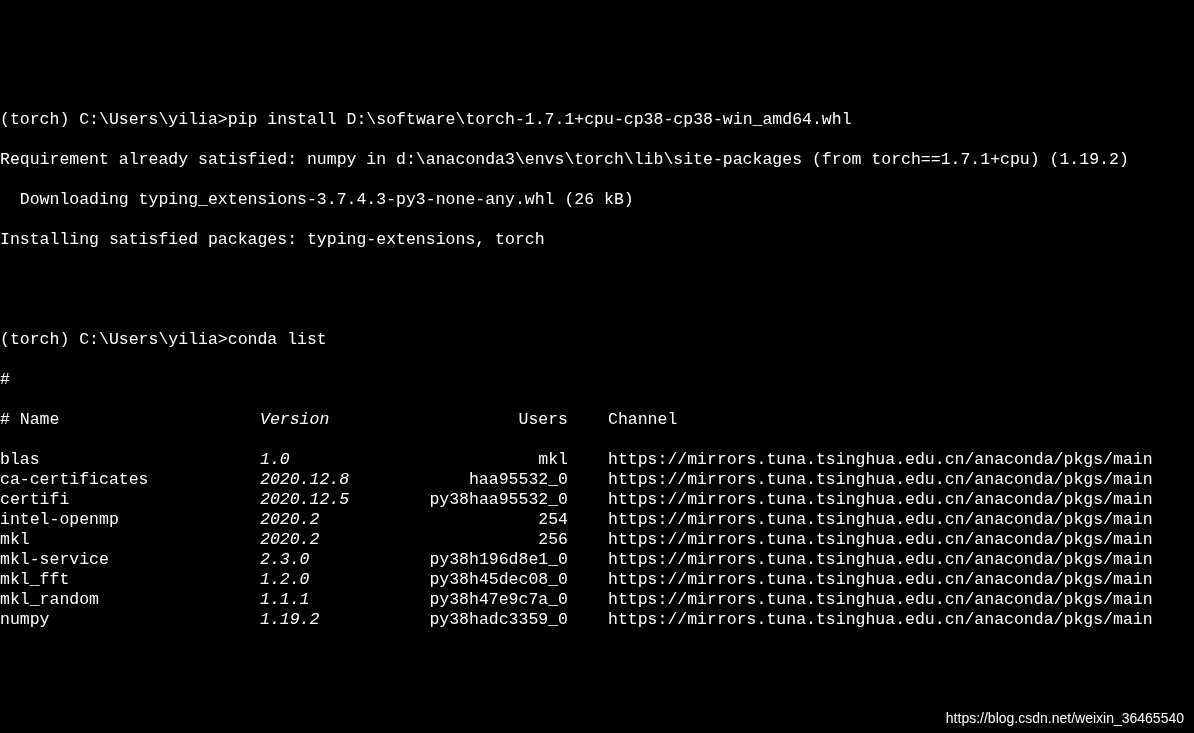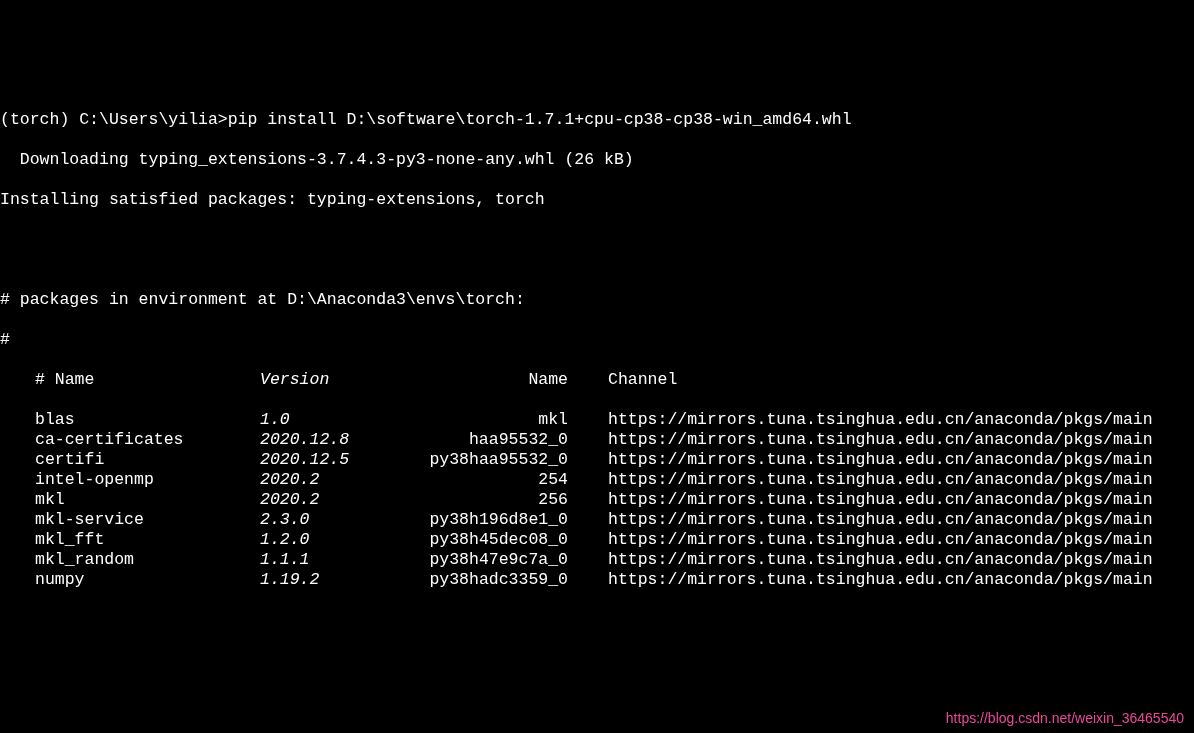--- a/index.html
+++ b/index.html
@@ -20,31 +20,30 @@
       height: 733px;
       position: relative;
     }
     .line {
       display: block;
     }
     .watermark {
       position: absolute;
       bottom: 5px;
       right: 10px;
-      color: #ec4899;
+      color: #ffffff;
       font-size: 14px;
       font-family: Arial, sans-serif;
     }
     .table-row {
       display: flex;
     }
     .col-name {
       width: 260px;
       overflow: hidden;
-      padding-left: 35px;
     }
     .col-version {
       width: 160px;
       overflow: hidden;
       font-style: italic;
     }
     .col-build {
       width: 148px;
       text-align: right;
       overflow: hidden;
@@ -56,26 +55,27 @@
       overflow: hidden;
     }
   </style>
 </head>
 <body>
 
 
 
 <div>
 <span class="line"><span>(torch) C:\Users\yilia&gt;</span><span>pip install D:\software\torch-1.7.1+cpu-cp38-cp38-win_amd64.whl</span></span>
+<span class="line">Requirement already satisfied: numpy in d:\anaconda3\envs\torch\lib\site-packages (from torch==1.7.1+cpu) (1.19.2)</span>
 <span class="line">  Downloading typing_extensions-3.7.4.3-py3-none-any.whl (26 kB)</span>
 <span class="line">Installing satisfied packages: typing-extensions, torch</span>
 <span class="line"></span>
 <span class="line"> </span>
-<span class="line"># packages in environment at D:\Anaconda3\envs\torch:</span>
+<span class="line"><span>(torch) C:\Users\yilia&gt;</span><span>conda list</span></span>
 <span class="line">#</span>
-<div class="table-row"><span class="col-name"># Name</span><span class="col-version">Version</span><span class="col-build">Name</span><span class="col-gap"></span><span class="col-channel">Channel</span></div>
+<div class="table-row"><span class="col-name"># Name</span><span class="col-version">Version</span><span class="col-build">Users</span><span class="col-gap"></span><span class="col-channel">Channel</span></div>
 <div id="package-list"><div class="table-row"><span class="col-name">blas</span><span class="col-version">1.0</span><span class="col-build">mkl</span><span class="col-gap"></span><span class="col-channel">https://mirrors.tuna.tsinghua.edu.cn/anaconda/pkgs/main</span></div><div class="table-row"><span class="col-name">ca-certificates</span><span class="col-version">2020.12.8</span><span class="col-build">haa95532_0</span><span class="col-gap"></span><span class="col-channel">https://mirrors.tuna.tsinghua.edu.cn/anaconda/pkgs/main</span></div><div class="table-row"><span class="col-name">certifi</span><span class="col-version">2020.12.5</span><span class="col-build">py38haa95532_0</span><span class="col-gap"></span><span class="col-channel">https://mirrors.tuna.tsinghua.edu.cn/anaconda/pkgs/main</span></div><div class="table-row"><span class="col-name">intel-openmp</span><span class="col-version">2020.2</span><span class="col-build">254</span><span class="col-gap"></span><span class="col-channel">https://mirrors.tuna.tsinghua.edu.cn/anaconda/pkgs/main</span></div><div class="table-row"><span class="col-name">mkl</span><span class="col-version">2020.2</span><span class="col-build">256</span><span class="col-gap"></span><span class="col-channel">https://mirrors.tuna.tsinghua.edu.cn/anaconda/pkgs/main</span></div><div class="table-row"><span class="col-name">mkl-service</span><span class="col-version">2.3.0</span><span class="col-build">py38h196d8e1_0</span><span class="col-gap"></span><span class="col-channel">https://mirrors.tuna.tsinghua.edu.cn/anaconda/pkgs/main</span></div><div class="table-row"><span class="col-name">mkl_fft</span><span class="col-version">1.2.0</span><span class="col-build">py38h45dec08_0</span><span class="col-gap"></span><span class="col-channel">https://mirrors.tuna.tsinghua.edu.cn/anaconda/pkgs/main</span></div><div class="table-row"><span class="col-name">mkl_random</span><span class="col-version">1.1.1</span><span class="col-build">py38h47e9c7a_0</span><span class="col-gap"></span><span class="col-channel">https://mirrors.tuna.tsinghua.edu.cn/anaconda/pkgs/main</span></div><div class="table-row"><span class="col-name">numpy</span><span class="col-version">1.19.2</span><span class="col-build">py38hadc3359_0</span><span class="col-gap"></span><span class="col-channel">https://mirrors.tuna.tsinghua.edu.cn/anaconda/pkgs/main</span></div></div>
 </div>
 
 <div class="watermark">https://blog.csdn.net/weixin_36465540</div>
 
 
 
 
 </body></html>

